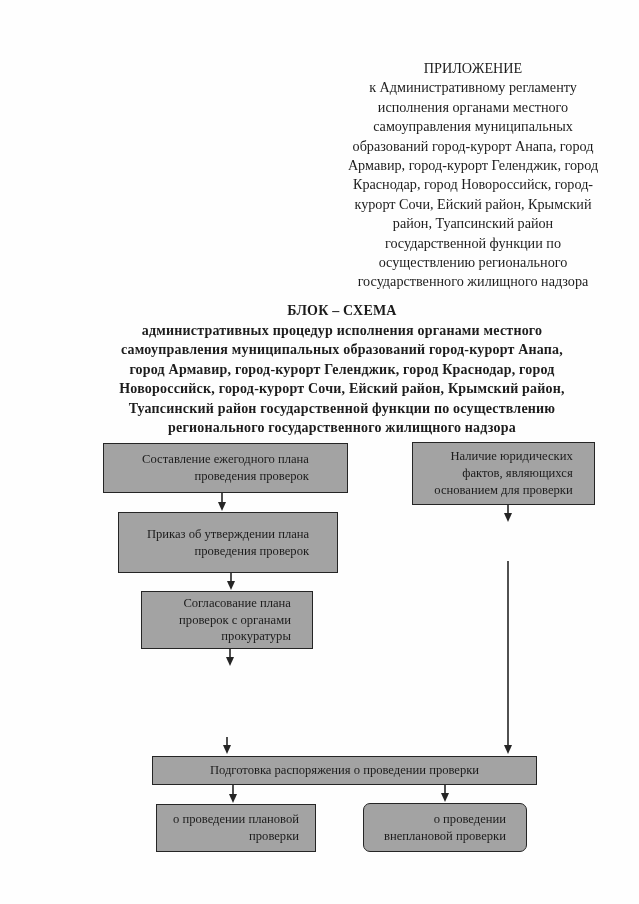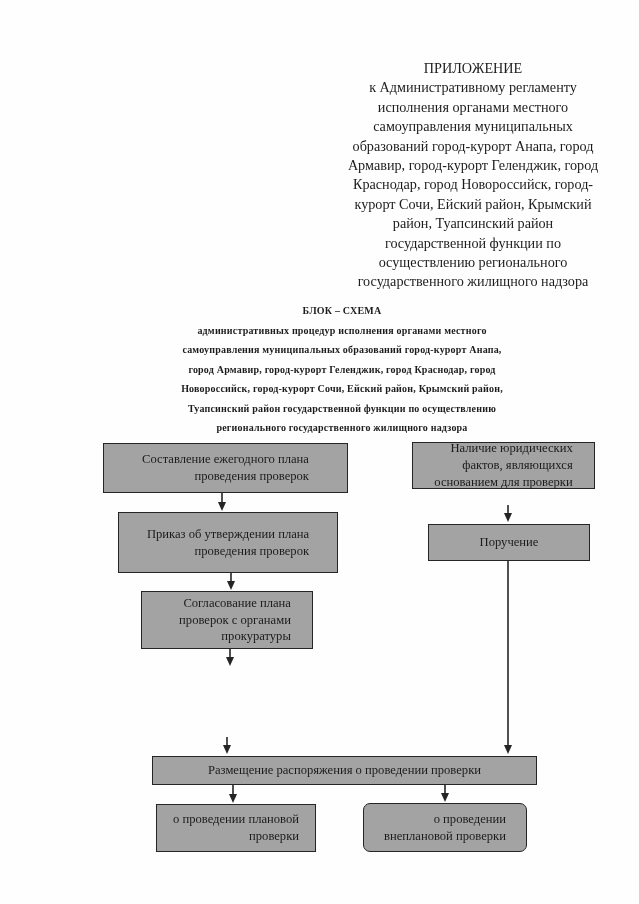--- a/index.html
+++ b/index.html
@@ -27,21 +27,21 @@
     line-height: 19.4px;
     white-space: pre-line;
   }
   .doc-title {
     position: absolute;
     left: 50px;
     top: 301px;
     width: 584px;
     text-align: center;
     font-weight: bold;
-    font-size: 10px;
+    font-size: 14px;
     line-height: 19.5px;
     white-space: pre-line;
     letter-spacing: 0.2px;
   }
   .flowchart {
     position: absolute;
     left: 0;
     top: 0;
     width: 639px;
     height: 904px;
@@ -132,35 +132,34 @@
       </g>
       <g>
         <line x1="445" y1="785" x2="445" y2="794"></line>
         <polygon points="441,793 449,793 445,802"></polygon>
       </g>
     </svg>
 
     <div class="node" style="left:103px; top:443px; width:245px; height:50px;">Составление ежегодного плана
 проведения проверок</div>
 
-    <div class="node" style="left:412px; top:442px; width:183px; height:47px;">Наличие юридических
+    <div class="node" style="left:412px; top:442px; width:183px; height:63px;">Наличие юридических
 фактов, являющихся
 основанием для проверки</div>
 
     <div class="node" style="left:118px; top:512px; width:220px; height:61px;">Приказ об утверждении плана
 проведения  проверок</div>
 
-    <div class="node" style="left:428px; top:524px; width:162px; height:37px;">Поручение</div>
 
     <div class="node" style="left:141px; top:591px; width:172px; height:58px;padding-left:16px;">Согласование плана
 проверок с органами
 прокуратуры</div>
 
 
-    <div class="node" style="left:152px; top:756px; width:385px; height:29px;">Размещение распоряжения о проведении проверки</div>
+    <div class="node" style="left:152px; top:756px; width:385px; height:29px;">Подготовка распоряжения о проведении проверки</div>
 
     <div class="node" style="left:156px; top:804px; width:160px; height:48px;">о проведении плановой
 проверки</div>
 
     <div class="node" style="left:363px; top:803px; width:164px; height:49px;border-radius:7px;">о проведении
 внеплановой проверки</div>
 
   </div>
 </div>
 

